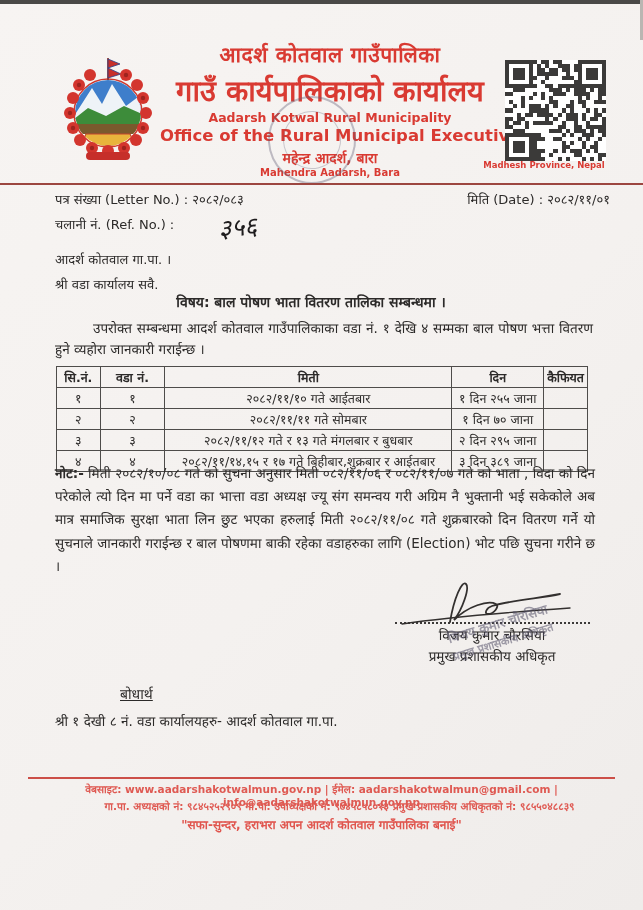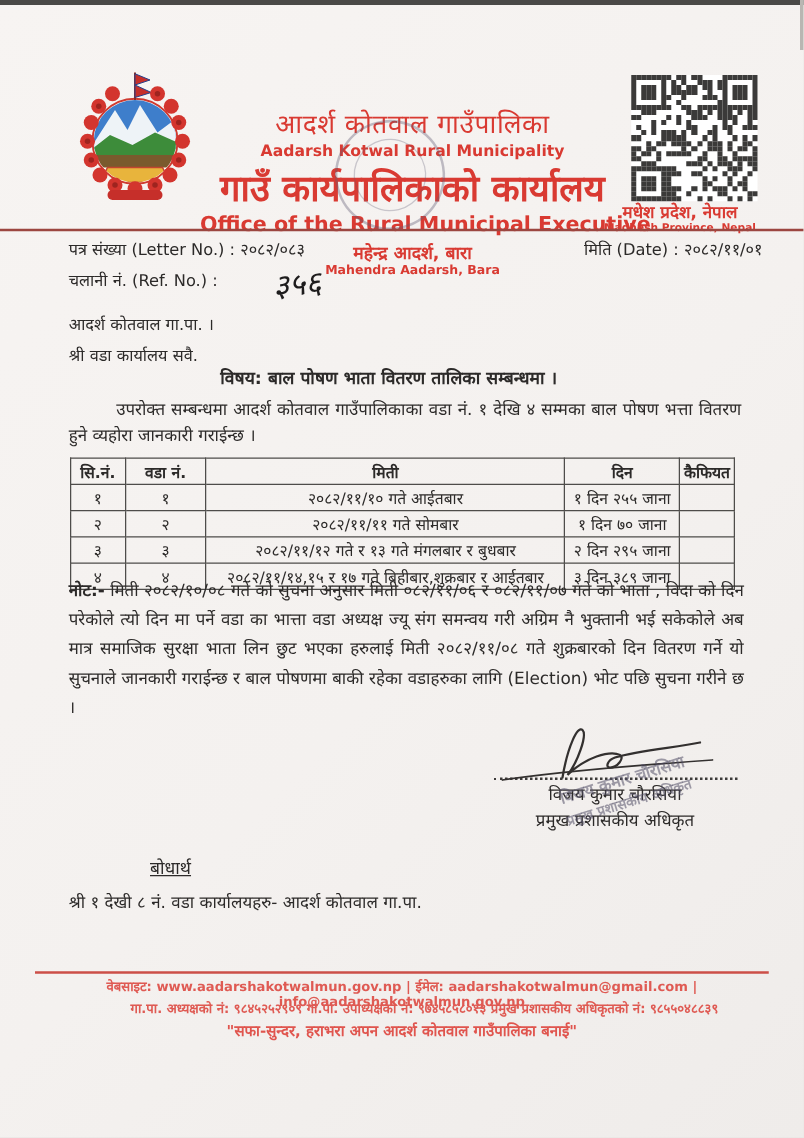--- a/index.html
+++ b/index.html
@@ -9,21 +9,21 @@
     position:relative; width:643px; height:910px; margin:0 auto;
     background:linear-gradient(135deg,#f7f4f2 0%, #f4f1ef 55%, #efecea 100%);
     overflow:hidden; color:#2c2a29;
   }
   .scan-bar { position:absolute; top:0; left:0; width:100%; height:4px; background:#4a4947; }
   .scan-edge { position:absolute; top:0; right:0; width:3px; height:40px; background:#b9b6b2; }
 
   
   .hdr-center { position:absolute; left:160px; top:40px; width:340px; text-align:center; }
   .red { color:#d93a32; }
-  .hdr-title-np   { font-size:21px; font-weight:normal; letter-spacing:.5px;margin-top:44px; }
+  .hdr-title-np   { font-size:21px; font-weight:bold; letter-spacing:.5px; }
   .hdr-title-en   { font-size:12.5px; font-weight:bold; margin-top:1px; }
   .hdr-office-np  { font-size:29px; font-weight:bold; margin-top:2px; white-space:nowrap; }
   .hdr-office-en  { font-size:16.5px; font-weight:bold; margin-top:1px; white-space:nowrap; }
   .hdr-addr-np    { font-size:14px; font-weight:bold; margin-top:3px; }
   .hdr-addr-en    { font-size:10px; font-weight:bold; }
   .logo { position:absolute; left:48px; top:56px; width:120px; height:106px; }
   .qr { position:absolute; left:505px; top:60px; width:101px; height:101px; background:#fff;
         display:grid; grid-template-columns:repeat(25,1fr); grid-template-rows:repeat(25,1fr); }
   .qr div { background:transparent; }
   .qr div.on { background:#3b3a39; }
@@ -134,22 +134,22 @@
         <circle cx="95" cy="72" r="2.2"></circle>
         <circle cx="44" cy="92" r="2.2"></circle>
       <circle cx="76" cy="92" r="2.2"></circle>
         <circle cx="25" cy="72" r="2.2"></circle>
     </g>
     <rect x="38" y="96" width="44" height="8" rx="4" fill="#c62f2a"></rect>
   </svg>
 
   <div class="hdr-center">
     <div class="red hdr-title-np">आदर्श कोतवाल गाउँपालिका</div>
+    <div class="red hdr-office-np">गाउँ कार्यपालिकाको कार्यालय</div>
     <div class="red hdr-title-en">Aadarsh Kotwal Rural Municipality</div>
-    <div class="red hdr-office-np">गाउँ कार्यपालिकाको कार्यालय</div>
     <div class="red hdr-office-en">Office of the Rural Municipal Executive</div>
     <div class="red hdr-addr-np">महेन्द्र आदर्श, बारा</div>
     <div class="red hdr-addr-en">Mahendra Aadarsh, Bara</div>
   </div>
 
   <div class="qr" id="qr">
       <div class="on"></div>
       <div class="on"></div>
       <div class="on"></div>
       <div class="on"></div>
@@ -771,21 +771,20 @@
       <div class="on"></div>
       <div></div>
       <div class="on"></div>
       <div></div>
       <div class="on"></div>
       <div></div>
     </div>
   <div class="hdr-stamp"></div>
 
   <div class="province">
-    <div class="red np">मधेश प्रदेश, नेपाल</div>
     <div class="red en">Madhesh Province, Nepal</div>
   </div>
 
   <div class="divider"></div>
 
   <div class="meta">
     <div class="meta-row1">
       <span>पत्र संख्या (Letter No.) : २०८२/०८३</span>
       <span>मिति (Date) : २०८२/११/०१</span>
     </div>

